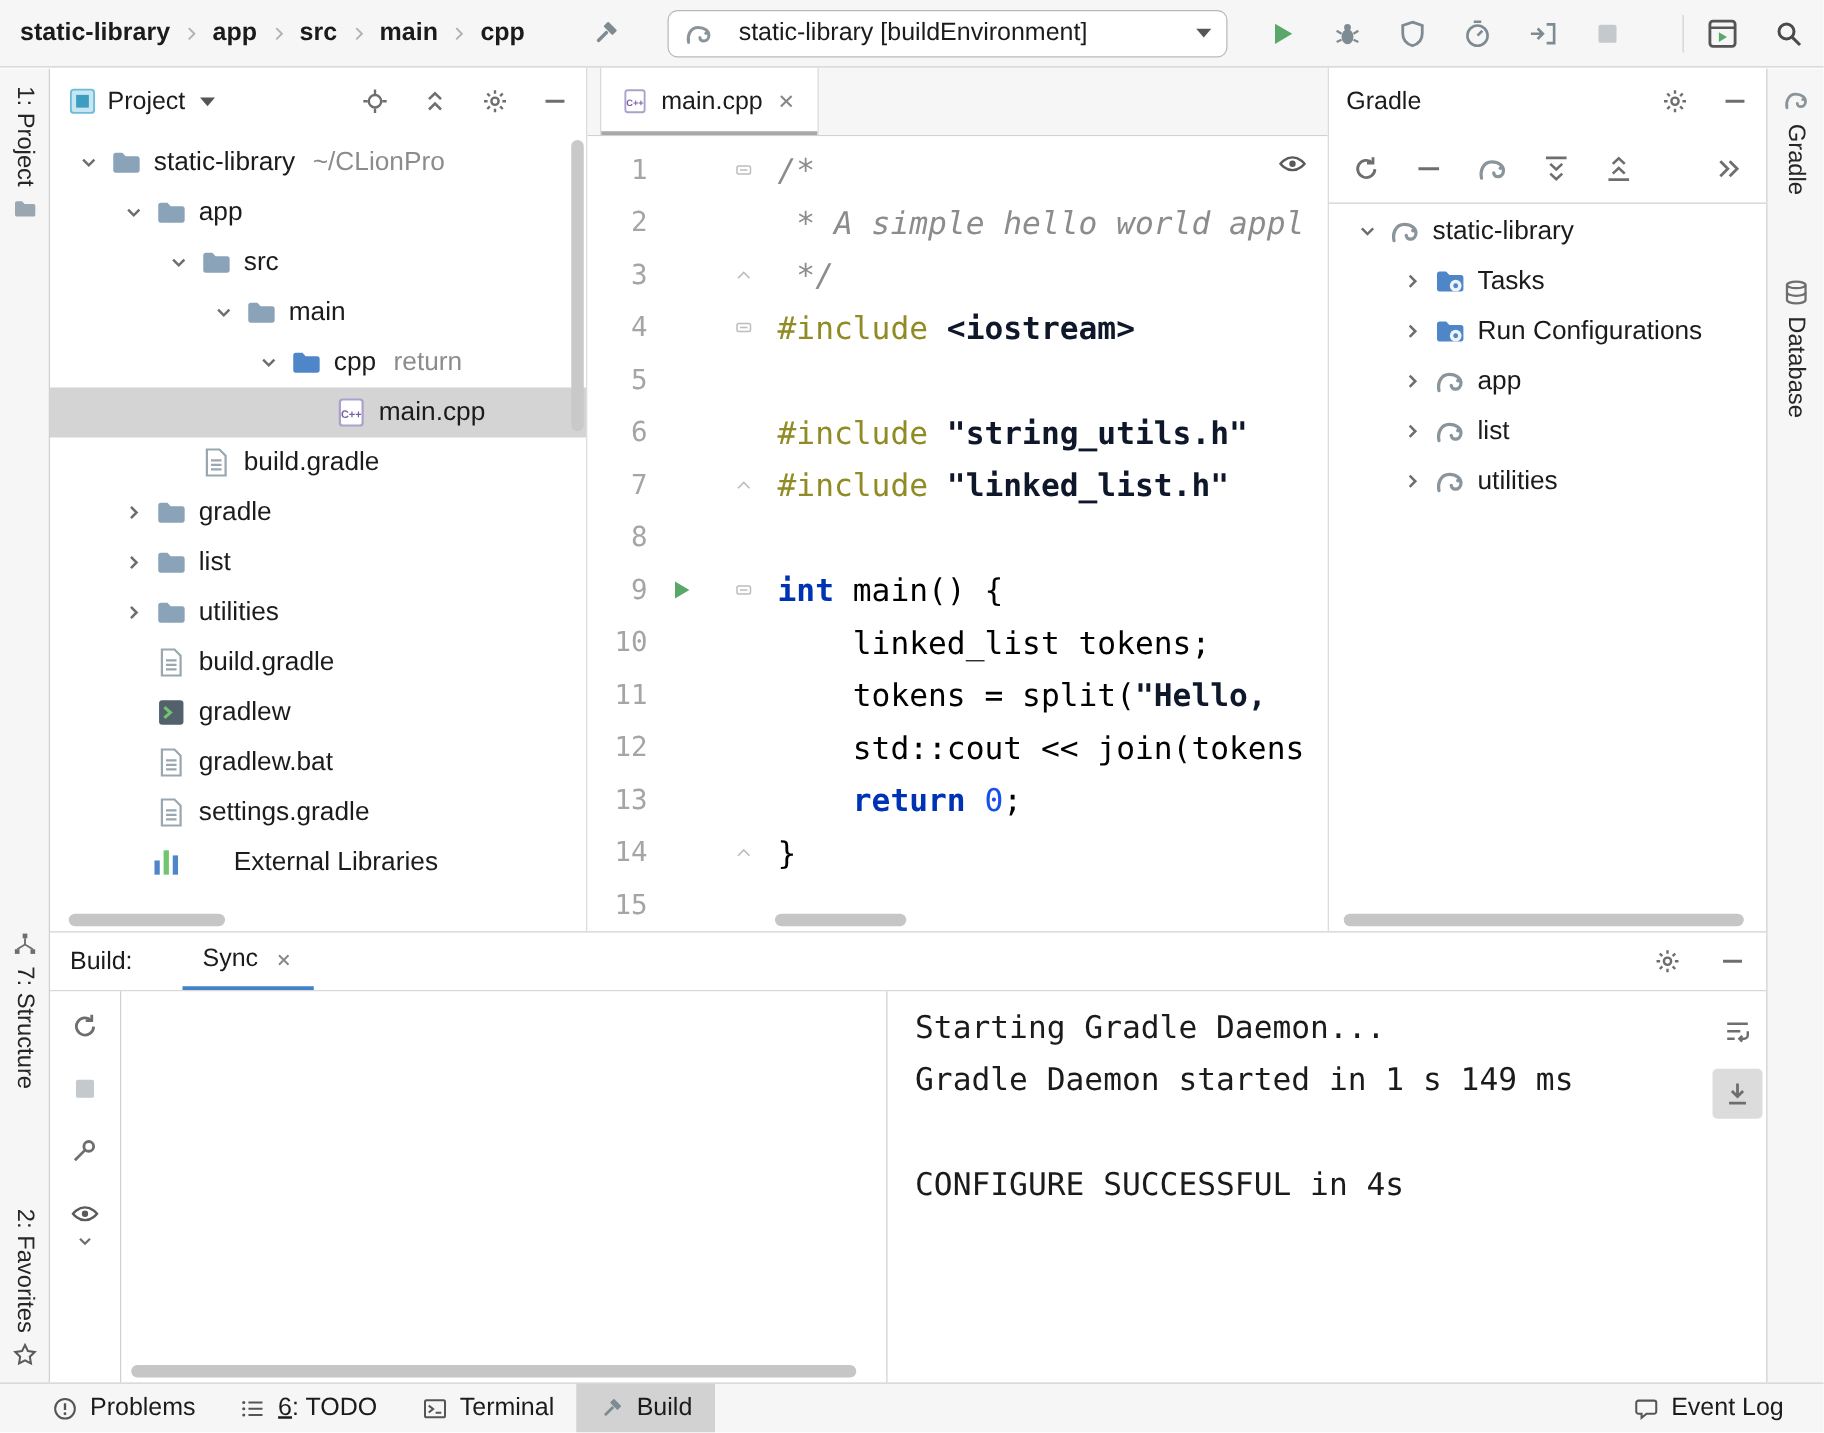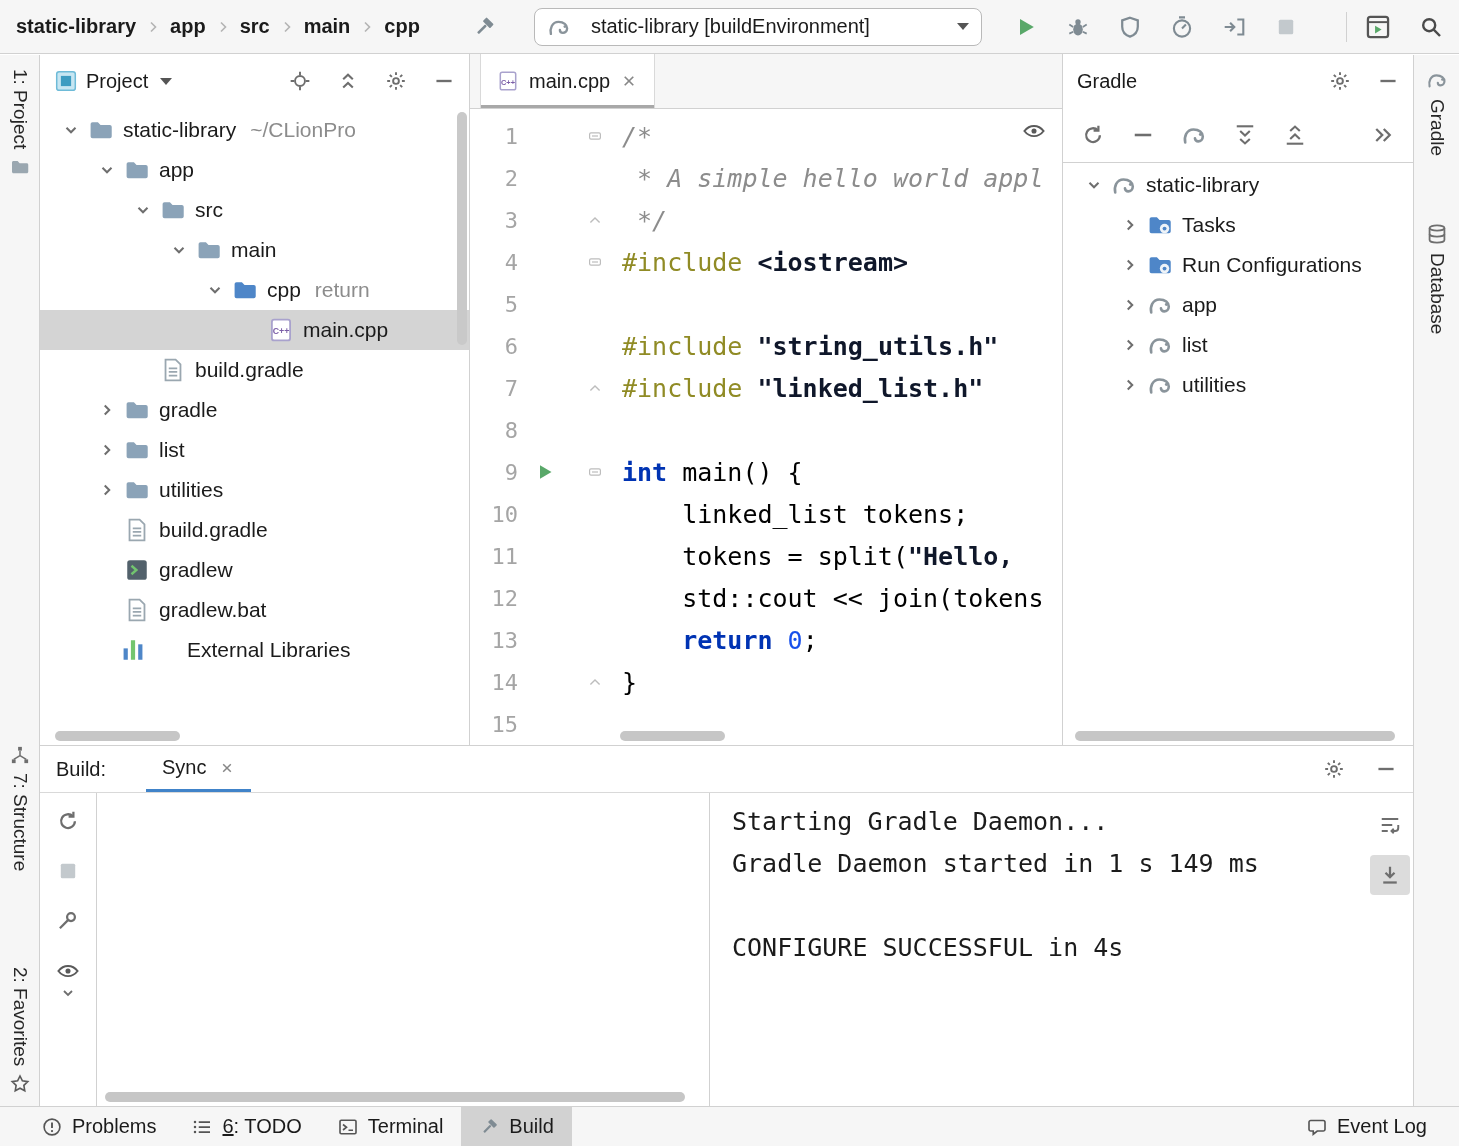--- a/index.html
+++ b/index.html
@@ -425,20 +425,30 @@
         </div>
         <div class="tree-row" style="padding-left: 50px;">
           <span class="chev"></span>
           <span class="ic tree-ic">
             <svg viewBox="0 0 16 16">
               <path d="M3.4 1.6h6.2l3 3v9.8H3.4z" fill="#fff" stroke="#9aa7b0" stroke-width="1.1"></path>
               <path d="M5.4 7h5.2M5.4 9.2h5.2M5.4 11.4h5.2" stroke="#9aa7b0" stroke-width="1.1"></path>
             </svg>
           </span>
           <span>gradlew.bat</span>
+        </div>
+        <div class="tree-row" style="padding-left: 50px;">
+          <span class="chev"></span>
+          <span class="ic tree-ic">
+            <svg viewBox="0 0 16 16">
+              <path d="M3.4 1.6h6.2l3 3v9.8H3.4z" fill="#fff" stroke="#9aa7b0" stroke-width="1.1"></path>
+              <path d="M5.4 7h5.2M5.4 9.2h5.2M5.4 11.4h5.2" stroke="#9aa7b0" stroke-width="1.1"></path>
+            </svg>
+          </span>
+          <span>settings.gradle</span>
         </div>
         <div class="tree-row" style="padding-left: 14px; gap: 32px;">
           <span class="chev"></span>
           <span class="ic tree-ic">
             <svg viewBox="0 0 16 16">
               <rect x="2.2" y="7" width="2.6" height="7" fill="#4e86c8"></rect>
               <rect x="6.7" y="2" width="2.6" height="12" fill="#72c56f"></rect>
               <rect x="11.2" y="4.5" width="2.6" height="9.5" fill="#4e86c8"></rect>
             </svg>
           </span>

